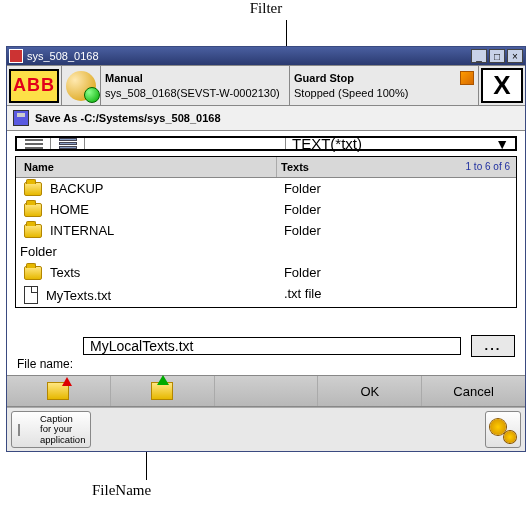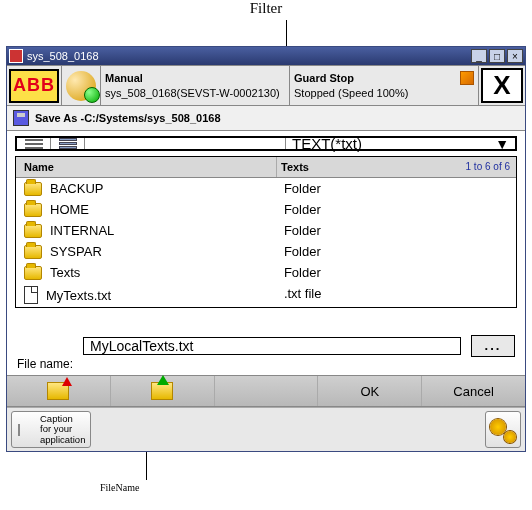--- a/index.html
+++ b/index.html
@@ -289,23 +289,23 @@
     position:relative;
     height:50px;
   }
   .ann-bottom .line {
     position:absolute;
     left:146px; top:0;
     width:1px; height:28px; background:#000;
   }
   .ann-bottom .lbl {
     position:absolute;
-    left:100px; top:30px;
+    left:92px; top:30px;
     font-family:"Times New Roman", serif;
-    font-size:10px;
+    font-size:15px;
   }
   .ann-top-wrap { position:relative; height:46px; }
   .ann-top-wrap .lbl { position:absolute; left:0; right:0; top:0; text-align:center; font-family:"Times New Roman", serif; font-size:15px;}
   .ann-top-wrap .line { position:absolute; left:286px; top:20px; width:1px; height:26px; background:#000;}
 </style>
 </head>
 <body>
 
 <div class="ann-top-wrap">
   <div class="lbl">Filter</div>
@@ -398,24 +398,20 @@
           <div class="c-type">Folder</div>
         </div>
         <div class="trow">
           <div class="c-name">
             <span class="folder-ico"></span>
             <span>INTERNAL</span>
           </div>
           <div class="c-type">Folder</div>
         </div>
         <div class="trow">
-          <div class="c-name">
-            <span class="folder-ico"></span>
-            <span>SYSPAR</span>
-          </div>
           <div class="c-type">Folder</div>
         </div>
         <div class="trow">
           <div class="c-name">
             <span class="folder-ico"></span>
             <span>Texts</span>
           </div>
           <div class="c-type">Folder</div>
         </div>
         <div class="trow">

